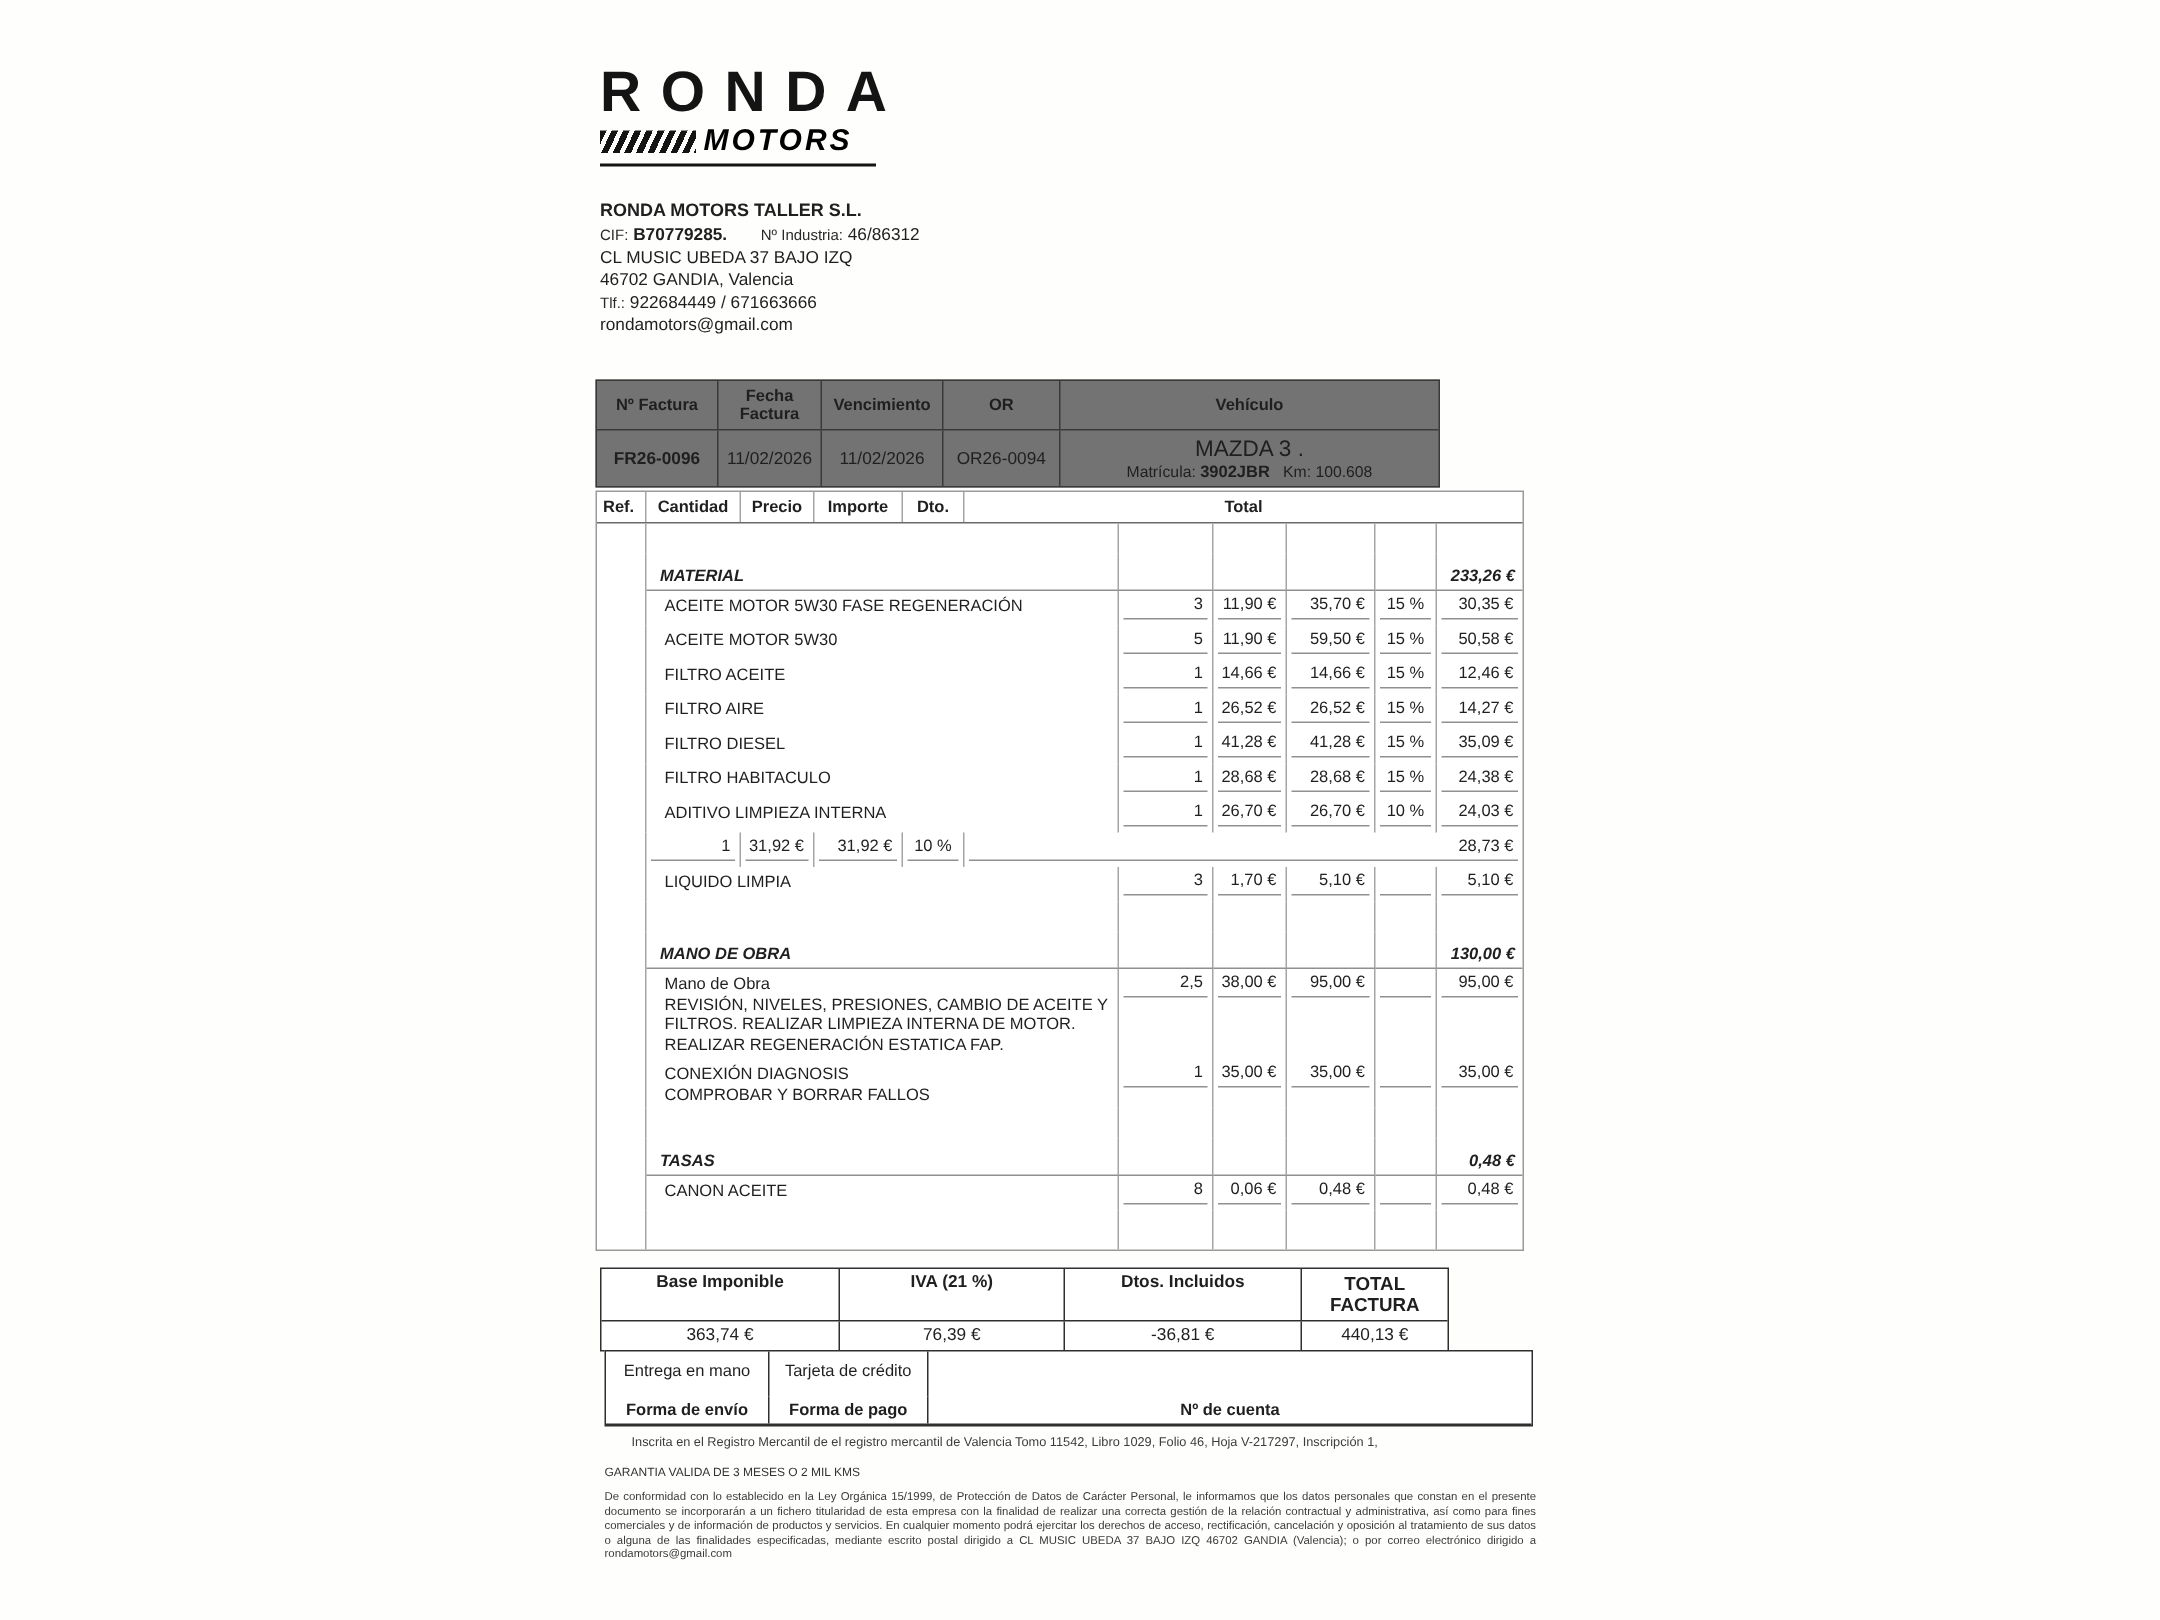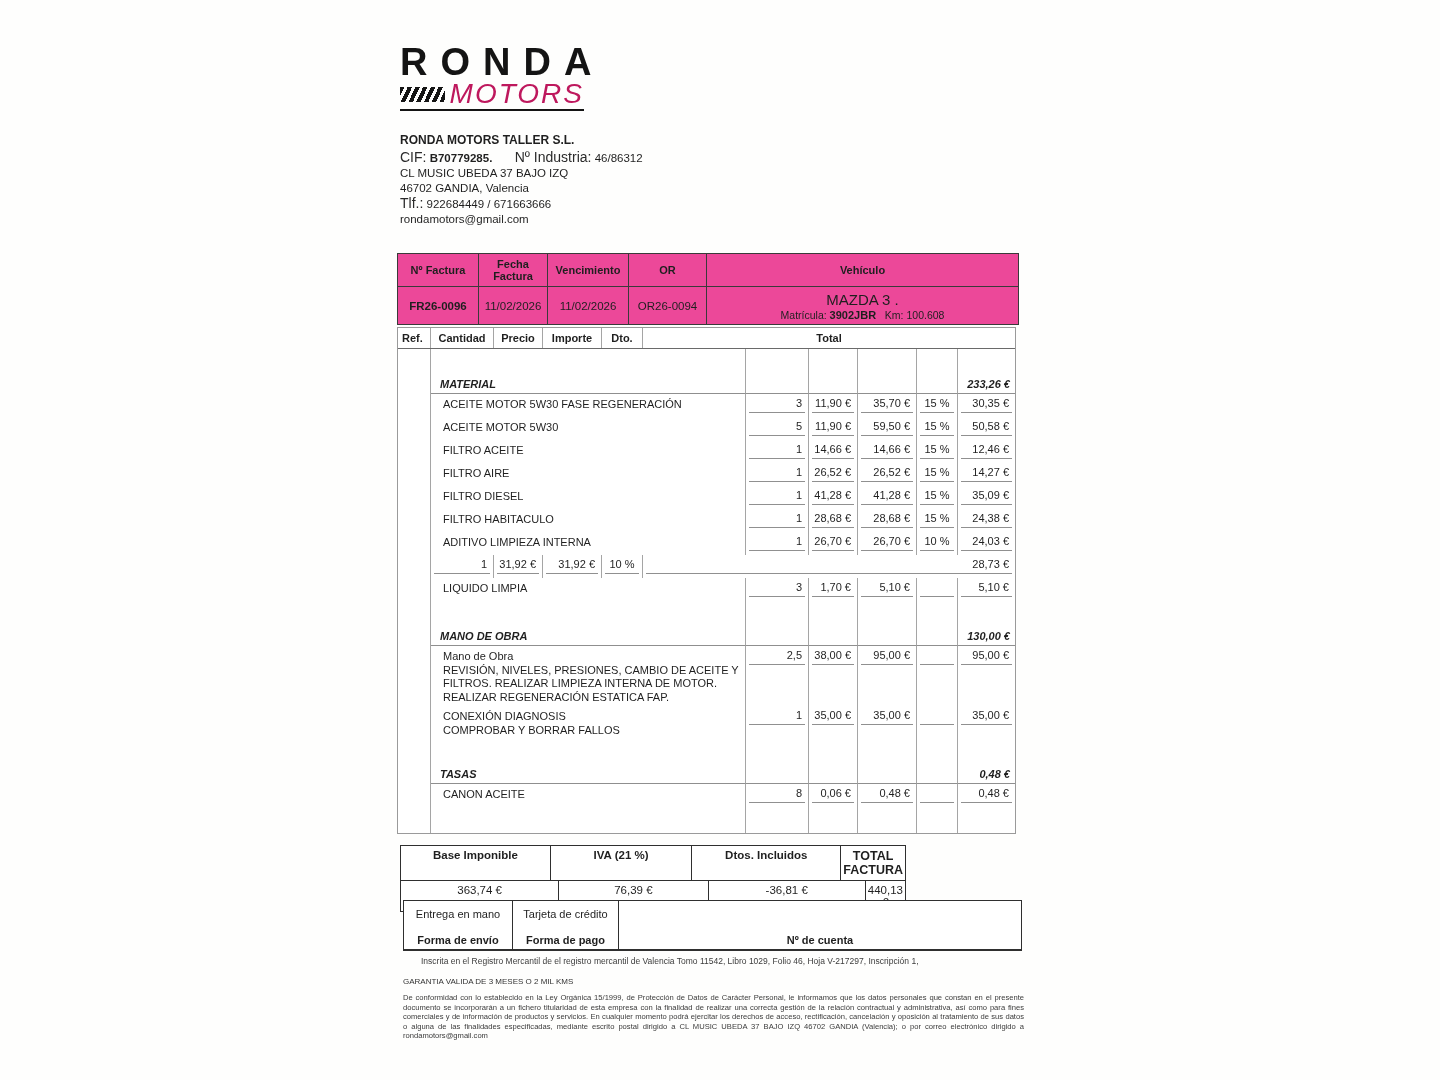--- a/index.html
+++ b/index.html
@@ -25,32 +25,32 @@
   }
   .logo-strip {
     display: flex; align-items: center; gap: 5px;
     border-bottom: 2px solid #141414; padding-bottom: 3px; width: 184px;
   }
   .tread {
     display: inline-block; width: 64px; height: 15px;
     background: repeating-linear-gradient(115deg, #141414 0px, #141414 4px, #fefefd 4px, #fefefd 7px);
   }
   .logo-motors {
-    font-size: 28px; font-weight: normal; font-style: italic;
-    letter-spacing: 2px; color: #be185d; line-height: 24px;
+    font-size: 20px; font-weight: bold; font-style: italic;
+    letter-spacing: 2px; color: #000000; line-height: 24px;
   }
 
   
   .company { position: absolute; left: 400px; top: 133px; font-size: 11.5px; line-height: 15px; }
   .company .co-name { font-size: 12px; margin-bottom: 2px; }
-  .company .lbl { font-size: 14px; color: #2a2a2a; text-align: right; }
+  .company .lbl { font-size: 10px; color: #2a2a2a; text-align: right; }
   .company .gap { display: inline-block; width: 16px; }
 
   
-  .inv-table { position: absolute; left: 397px; top: 253px; width: 622px; border: 1px solid #3a3a3a; background:#ec4899; }
+  .inv-table { position: absolute; left: 397px; top: 253px; width: 563px; border: 1px solid #3a3a3a; background:#737373; }
   .inv-row { display: flex; }
   .inv-head { border-bottom: 1px solid #3a3a3a; }
   .inv-cell { border-right: 1px solid #3a3a3a; display: flex; flex-direction: column; justify-content: center; align-items: center; text-align: center; padding: 3px 2px; }
   .inv-cell:last-child { border-right: none; }
   .inv-head .inv-cell { font-weight: bold; font-size: 11px; min-height: 32px; line-height: 12.5px; }
   .inv-vals .inv-cell { font-size: 11.5px; min-height: 37px; }
   .w-nf { width: 81px; } .w-fe { width: 69px; } .w-ve { width: 81px; } .w-or { width: 78px; } .w-veh { flex: 1; }
   .veh-name { font-size: 15px; margin-bottom: 1px; }
   .veh-sub { font-size: 10.5px; }
   .veh-sub .semib { font-weight: bold; font-size: 11px; }
@@ -75,21 +75,21 @@
   .sec-title { font-weight: bold; font-size: 11px; padding: 0 0 3px 9px; }
   .sec-total { font-weight: bold; font-size: 11px; width: 100%; text-align: right;
                border-bottom: 1px solid #8f8f8f; padding: 0 5px 3px 0; }
   .item-row { min-height: 23px; }
   .desc-wrap { padding: 4px 4px 2px 12px; font-size: 11px; line-height: 13.5px; }
   .v { margin: 3px 3px 0 3px; border-bottom: 1px solid #909090;
        font-size: 11px; text-align: right; padding: 0 3px 2px 0; min-height: 16px; }
   .c-dto .v { text-align: center; padding-right: 0; }
 
   
-  .totals { position: absolute; left: 400px; top: 845px; width: 506px; border: 1.5px solid #2f2f2f; background:#fff; }
+  .totals { position: absolute; left: 400px; top: 845px; width: 566px; border: 1.5px solid #2f2f2f; background:#fff; }
   .t-row { display: flex; }
   .t-head { border-bottom: 1px solid #2f2f2f; }
   .t-cell { border-right: 1px solid #2f2f2f; text-align: center; padding: 3px 2px; font-size: 11.5px; min-height: 19px; }
   .t-cell:last-child { border-right: none; text-align: center; }
   .t-head .t-cell { font-weight: bold; }
   .t-cell.big { font-size: 12.5px; }
   .tw0 { width: 159px; } .tw1 { width: 150px; } .tw2 { width: 158px; } .tw3 { flex: 1; }
 
   
   .payment { position: absolute; left: 403px; top: 900px; width: 619px; border: 1px solid #2f2f2f; background:#fff; }

